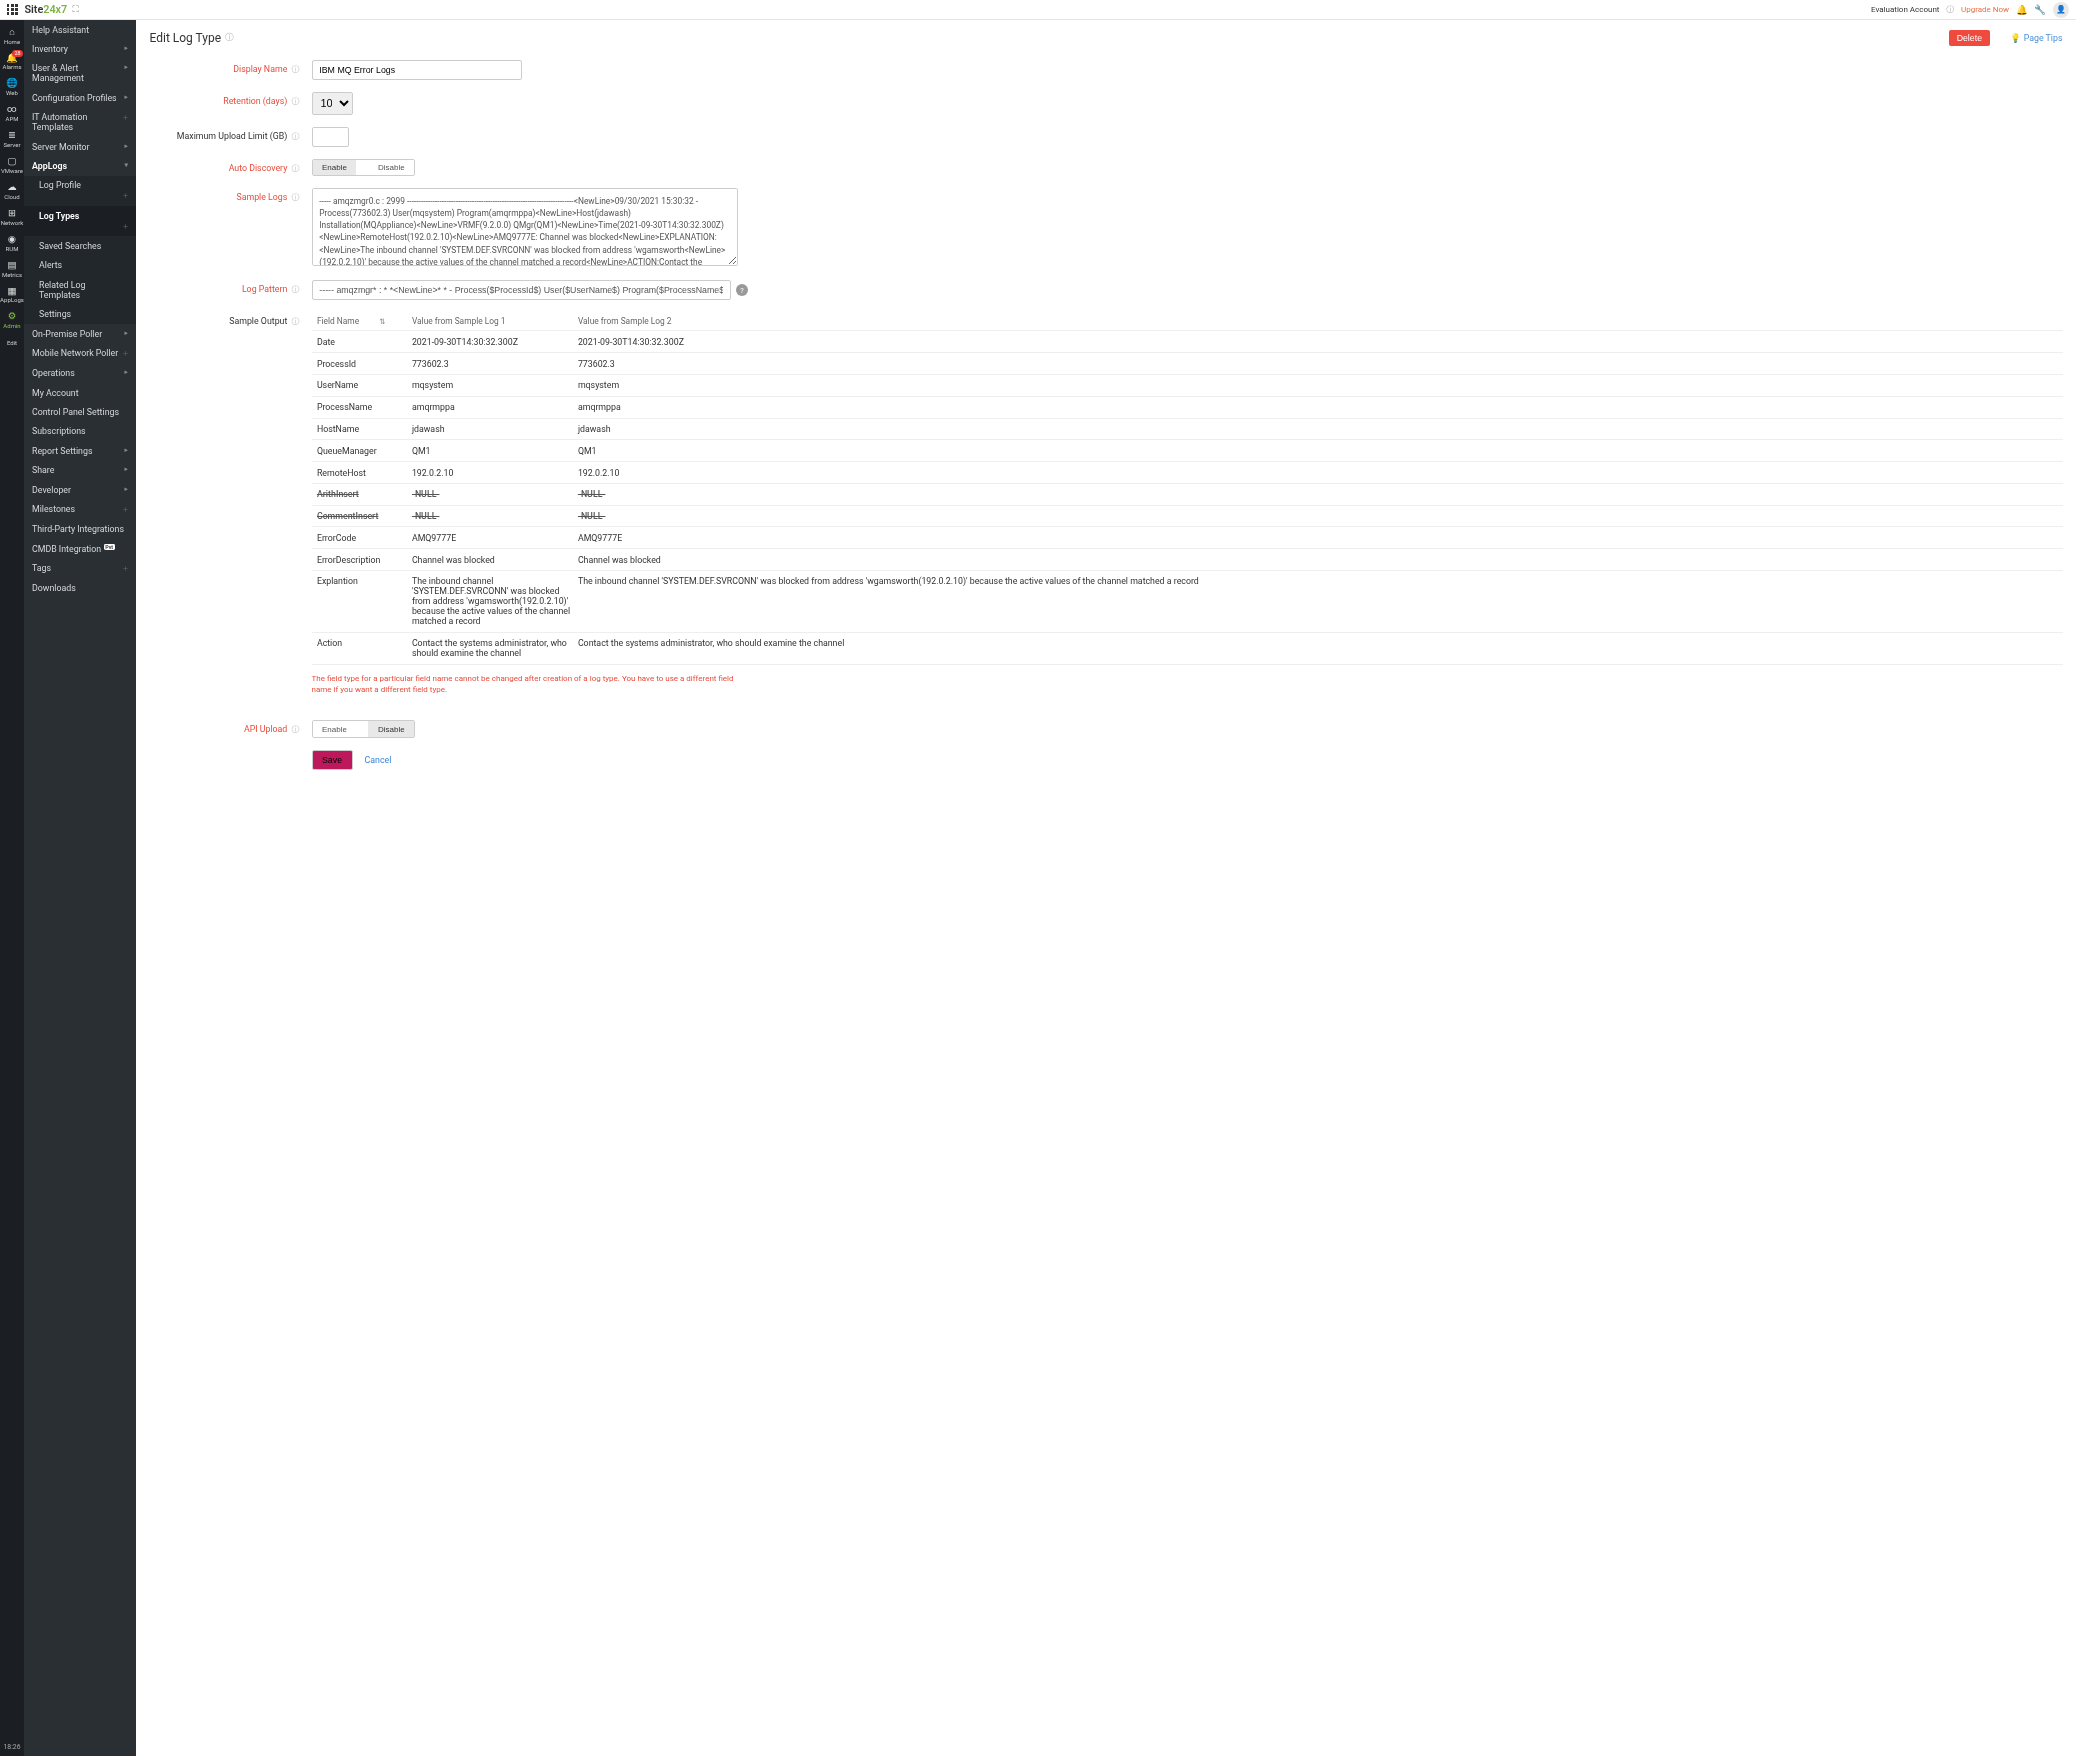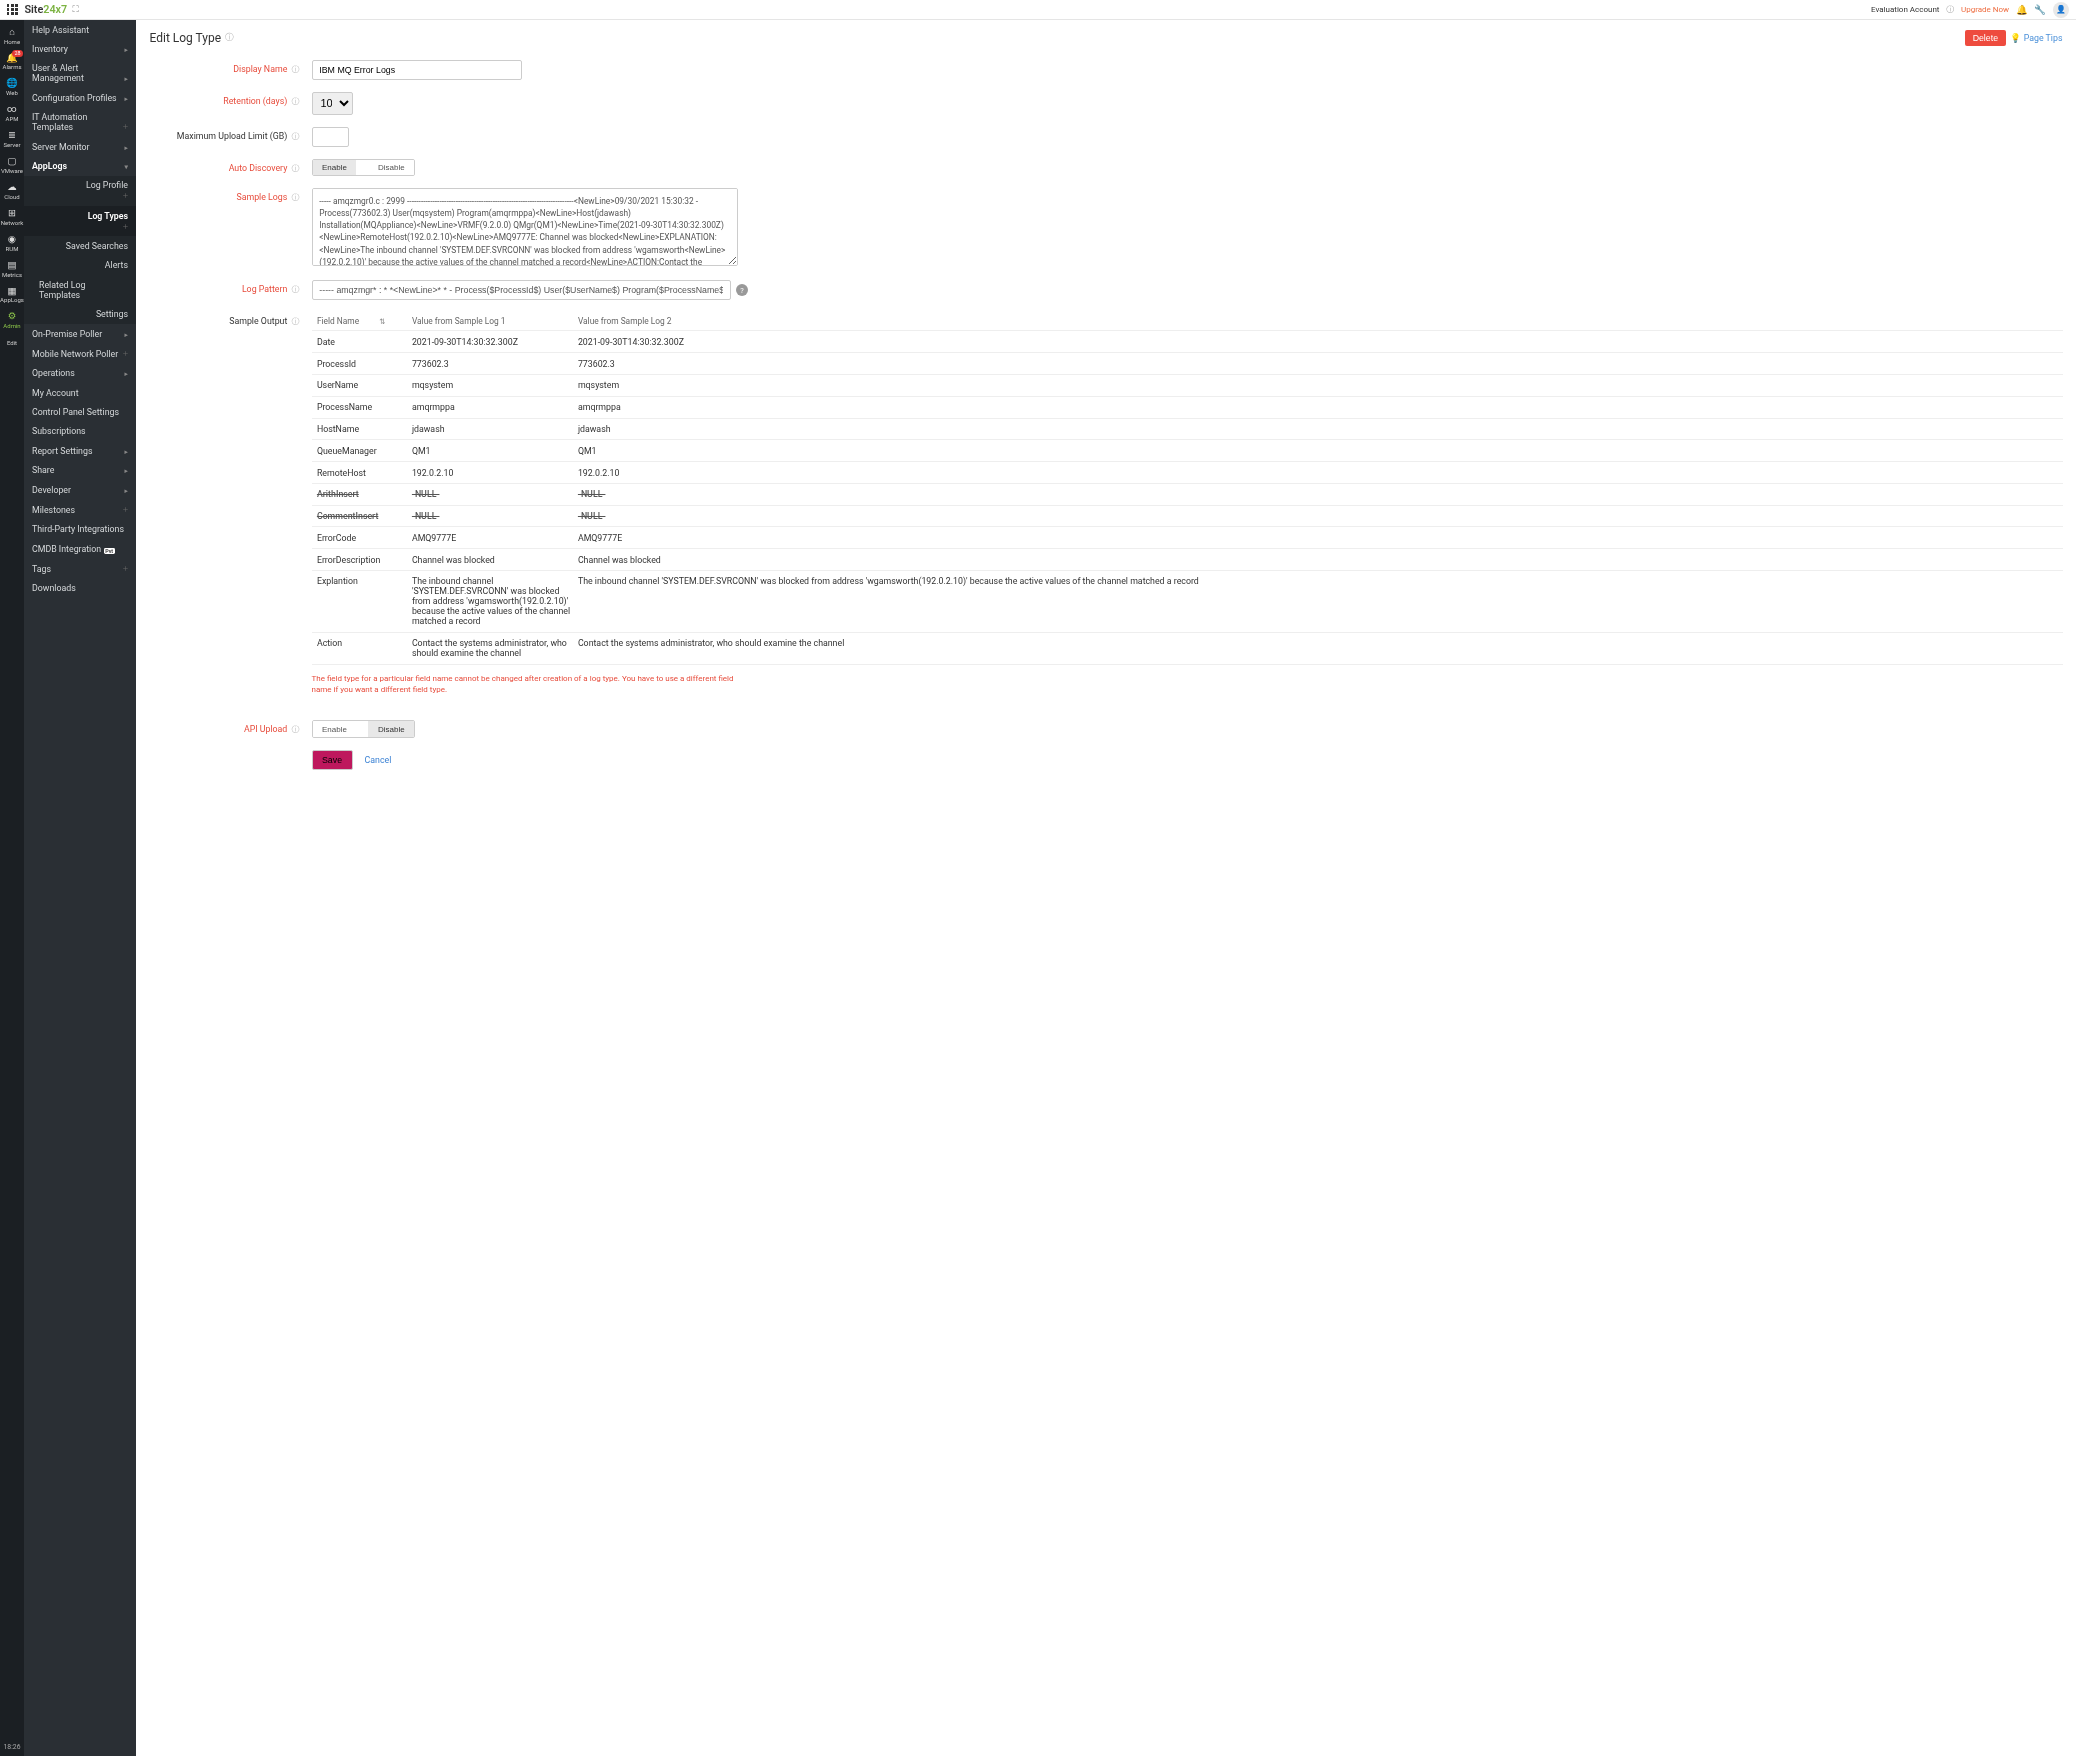--- a/index.html
+++ b/index.html
@@ -26,34 +26,34 @@
 .iconrail .ritm{display:flex;flex-direction:column;align-items:center;justify-content:center;width:100%;padding:4px 0;cursor:pointer; position:relative;}
 .iconrail .ritm .ic{font-size:9.5px;color:#ddd;line-height:1;}
 .iconrail .ritm .lb{margin-top:1.4px;}
 .iconrail .ritm.active .lb{color:#8bc34a;}
 .iconrail .ritm.active .ic{color:#8bc34a;}
 .iconrail .badge{position:absolute;top:1.4px;right:1.4px;background:#e53935;color:#fff;border-radius:5.4px;font-size:5.4px;padding:0 2px;line-height:6.8px;}
 .iconrail .time{margin-top:auto;padding:5.4px 0;color:#aaa;font-size:6.8px;}
 
 
 .navcol { width:112px; background:#2a2f34; color:#d5d8da; overflow-y:auto; font-size:8.8px;}
-.navcol .nitem{display:flex;align-items:flex-end;padding:4.7px 8px;cursor:pointer;position:relative;}
+.navcol .nitem{display:flex;align-items:flex-start;padding:4.7px 8px;cursor:pointer;position:relative;}
 .navcol .nitem .chev{margin-left:auto;color:#888;font-size:6.8px;}
 .navcol .nitem .plus{margin-left:auto;color:#666;font-size:9.5px;font-weight:300;}
 .navcol .nitem.bold{font-weight:600;color:#fff;}
 .navcol .nitem.sub{padding-left:15px;background:#22272b;flex-direction:column;}
 .navcol .nitem.sub.active{background:#1b1f23;color:#fff;font-weight:600;}
 .navcol .nitem .pvt{background:#fff;color:#333;font-size:5.4px;padding:0 1.4px;border-radius:1.4px;margin-left:2.7px;font-weight:600;}
 
 
 .main { flex:1; overflow-y:auto; padding:0;}
 .pagehdr { display:flex; align-items:center; padding:9.5px 13.5px 6.8px; }
 .pagehdr h1 { font-size:12px; font-weight:400; color:#333; }
 .pagehdr .hinfo{color:#bbb;margin-left:4px;font-size:8.8px;}
-.pagehdr .right{margin-left:auto;display:flex;align-items:center;gap:4px;}
+.pagehdr .right{margin-left:auto;display:flex;align-items:center;gap:20px;}
 .pagehdr .delete{background:#ee4b3e;color:#fff;border:none;padding:3.4px 8px;border-radius:2px;cursor:pointer;font-size:8.8px;}
 .pagehdr .tips{color:#4a90d9;cursor:pointer;font-size:8.8px;display:flex;align-items:center;gap:2.7px;}
 .pagehdr .tips .bulb{color:#ccc;}
 
 .form { padding: 6.8px 13.5px 20px; }
 .frow { display:flex; align-items:flex-start; margin-bottom:12px; }
 .flabel { width:162px; text-align:right; padding-right:12px; padding-top:4px; font-size:8.8px; }
 .flabel.req { color:#e74c3c; }
 .flabel .linfo{color:#bbb;margin-left:2px;font-size:8px;}
 .fctrl { flex:1; max-width:433px; }

